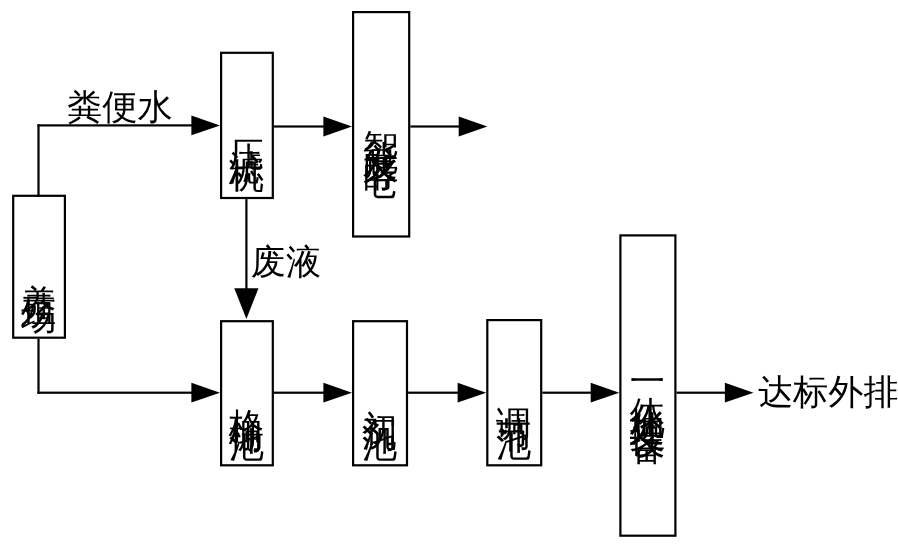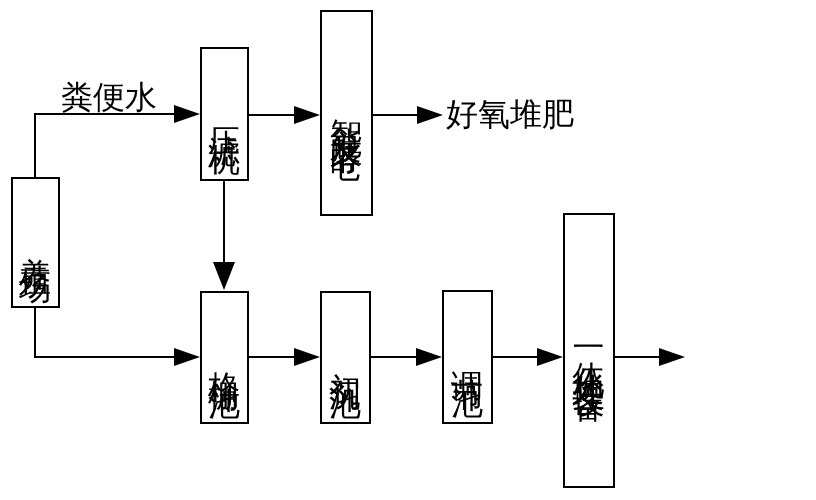--- a/index.html
+++ b/index.html
@@ -97,24 +97,25 @@
   <div class="box" style="left:442px; top:290px; width:51px; height:134px;">
     <span class="vtext">调节池</span>
   </div>
 
   <div class="box" style="left:563px; top:213px; width:52px; height:275px;">
     <span class="vtext tight">一体化处理设备</span>
   </div>
 
   <div class="label" style="left:61px; top:81px;">粪便水</div>
 
+  <div class="label" style="left:228px; top:222px;">废液</div>
 
 
-  <div class="label" style="left:446px; top:98px;">好氧堆肥</div>
 
+  <div class="label" style="left:689px; top:340px;">达标外排</div>
 
   <div class="vline" style="left:34px; top:113px; height:66px;"></div>
 
   <div class="hline" style="left:34px; top:113px; width:142px;"></div>
 
   <div class="hline" style="left:249px; top:114px; width:47px;"></div>
 
   <div class="hline" style="left:373px; top:114px; width:46px;"></div>
 
   <div class="vline" style="left:223px; top:181px; height:83px;"></div>

